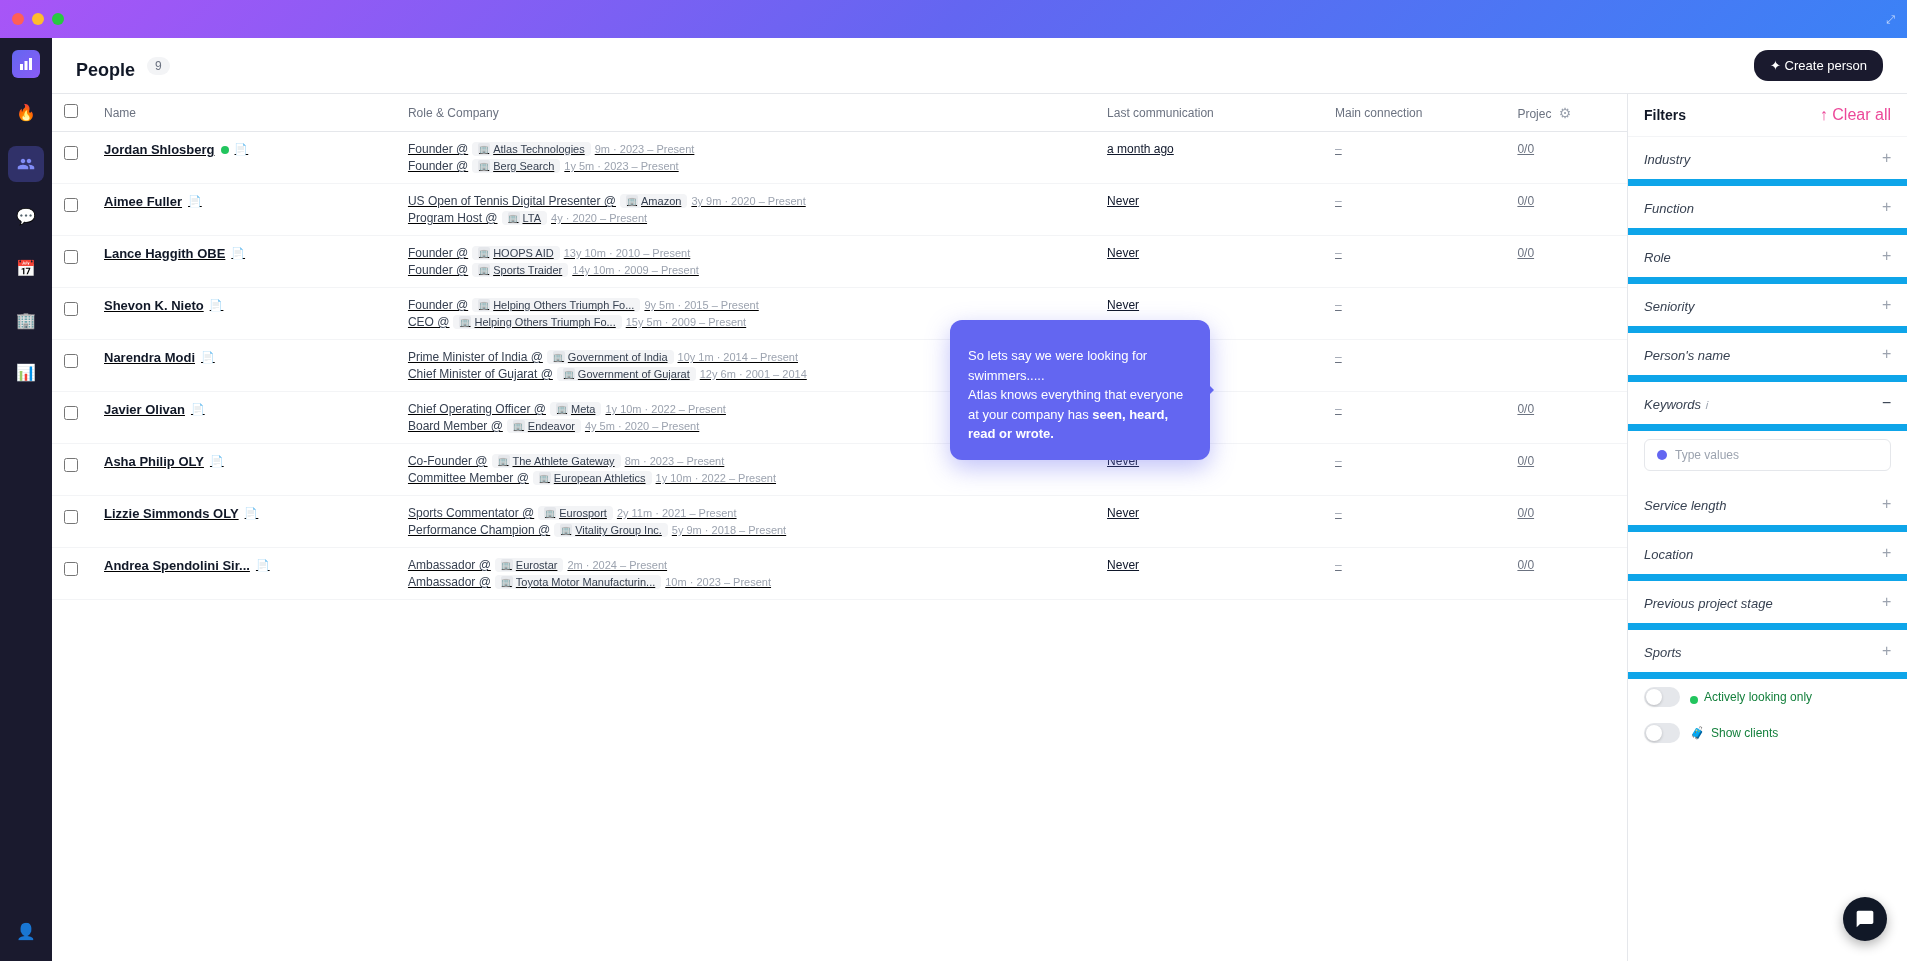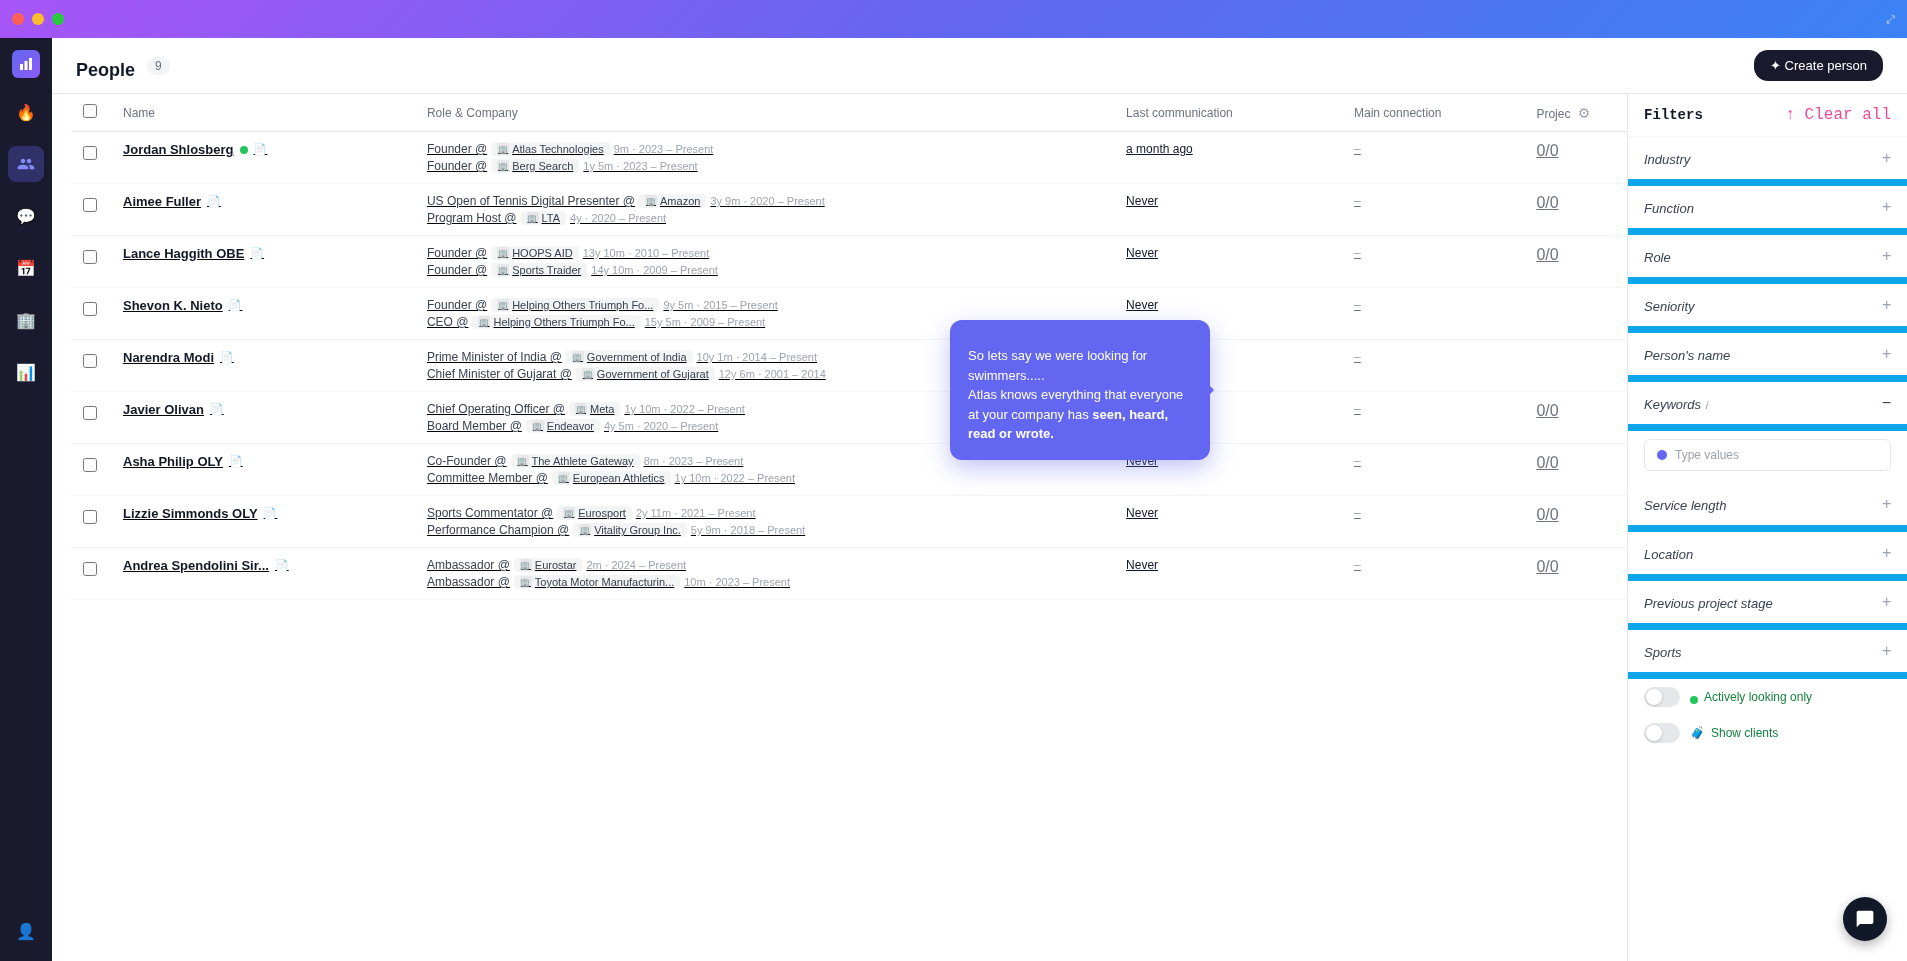--- a/index.html
+++ b/index.html
@@ -33,45 +33,45 @@
     .count-badge { background: #f3f4f6; color: #6b7280; font-size: 12px; padding: 2px 8px; border-radius: 12px; }
     .header-actions { margin-left: auto; }
     .create-btn { background: #1a1a2e; color: white; border: none; padding: 8px 16px; border-radius: 14px; font-size: 13px; cursor: pointer; display: flex; align-items: center; gap: 6px; }
 
     
     .main { display: flex; flex: 1; overflow: hidden; }
     .table-area { flex: 1; overflow: auto; background: white; }
     .filters-panel { width: 280px; border-left: 1px solid #e5e7eb; background: white; overflow-y: auto; flex-shrink: 0; }
 
     
-    table { width: 100%; border-collapse: collapse; margin-left: 19px; }
+    table { width: 100%; border-collapse: collapse; }
     thead tr { border-bottom: 1px solid #e5e7eb; }
     thead th { padding: 10px 12px; text-align: left; font-weight: 500; color: #6b7280; font-size: 12px; white-space: nowrap; position: sticky; top: 0; background: white; z-index: 1; }
     .th-checkbox { width: 40px; }
     tbody tr { border-bottom: 1px solid #f3f4f6; }
     td { padding: 0; vertical-align: top; text-decoration: underline; }
     .td-checkbox { padding: 14px 12px; width: 40px; }
     .td-name { padding: 10px 12px; min-width: 200px; }
     .td-role { padding: 10px 12px; min-width: 460px; }
     .td-comm { padding: 10px 12px; min-width: 150px; color: #0f172a; font-size: 12px; }
     .td-main { padding: 10px 12px; min-width: 120px; color: #6b7280; font-size: 12px; }
-    .td-proj { padding: 10px 12px; min-width: 80px; color: #6b7280; font-size: 16px; }
+    .td-proj { padding: 10px 12px; min-width: 80px; color: #6b7280; font-size: 12px; }
 
     .person-name { font-weight: 600; color: #111827; font-size: 13px; display: flex; align-items: center; gap: 6px; }
     .online-dot { width: 8px; height: 8px; border-radius: 50%; background: #22c55e; flex-shrink: 0; }
     .doc-icon { color: #d1d5db; font-size: 11px; }
 
     .role-row { display: flex; align-items: center; gap: 4px; font-size: 12px; color: #374151; margin-bottom: 3px; flex-wrap: wrap; }
     .role-row:last-child { margin-bottom: 0; }
     .company-chip { background: #f3f4f6; border-radius: 4px; padding: 1px 6px; font-size: 11px; color: #374151; display: inline-flex; align-items: center; gap: 3px; }
     .company-icon { width: 12px; height: 12px; background: #e5e7eb; border-radius: 2px; display: inline-flex; align-items: center; justify-content: center; font-size: 8px; }
     .time-span { color: #9ca3af; font-size: 11px; }
 
     
-    .filters-header { padding: 12px 16px; display: flex; align-items: center; justify-content: space-between; border-bottom: 1px solid #f3f4f6; font-family: Liberation Mono, monospace; }
+    .filters-header { padding: 12px 16px; display: flex; align-items: center; justify-content: space-between; border-bottom: 1px solid #f3f4f6; }
     .filters-title { font-size: 14px; font-weight: 600; color: #111827; }
     .clear-filters { color: #ec4899; font-size: 16px; cursor: pointer; display: flex; align-items: center; gap: 4px; margin-left: 27px; }
     .filter-item { padding: 12px 16px; border-bottom: 7px solid #0ea5e9; display: flex; align-items: flex-end; justify-content: space-between; cursor: pointer; font-style: italic; }
     .filter-label { font-size: 13px; color: #374151; font-weight: 500; }
     .filter-plus { color: #9ca3af; font-size: 16px; }
     .filter-minus { color: #374151; font-size: 16px; font-weight: 300; }
     .keywords-input-container { padding: 8px 16px 12px; }
     .keywords-input { width: 100%; border: 1px solid #e5e7eb; border-radius: 6px; padding: 8px 12px; font-size: 12px; color: #9ca3af; display: flex; align-items: center; gap: 8px; }
     .keywords-dot { width: 10px; height: 10px; border-radius: 50%; background: #6366f1; flex-shrink: 0; }
     .toggle-row { padding: 8px 16px; display: flex; align-items: center; gap: 10px; }

